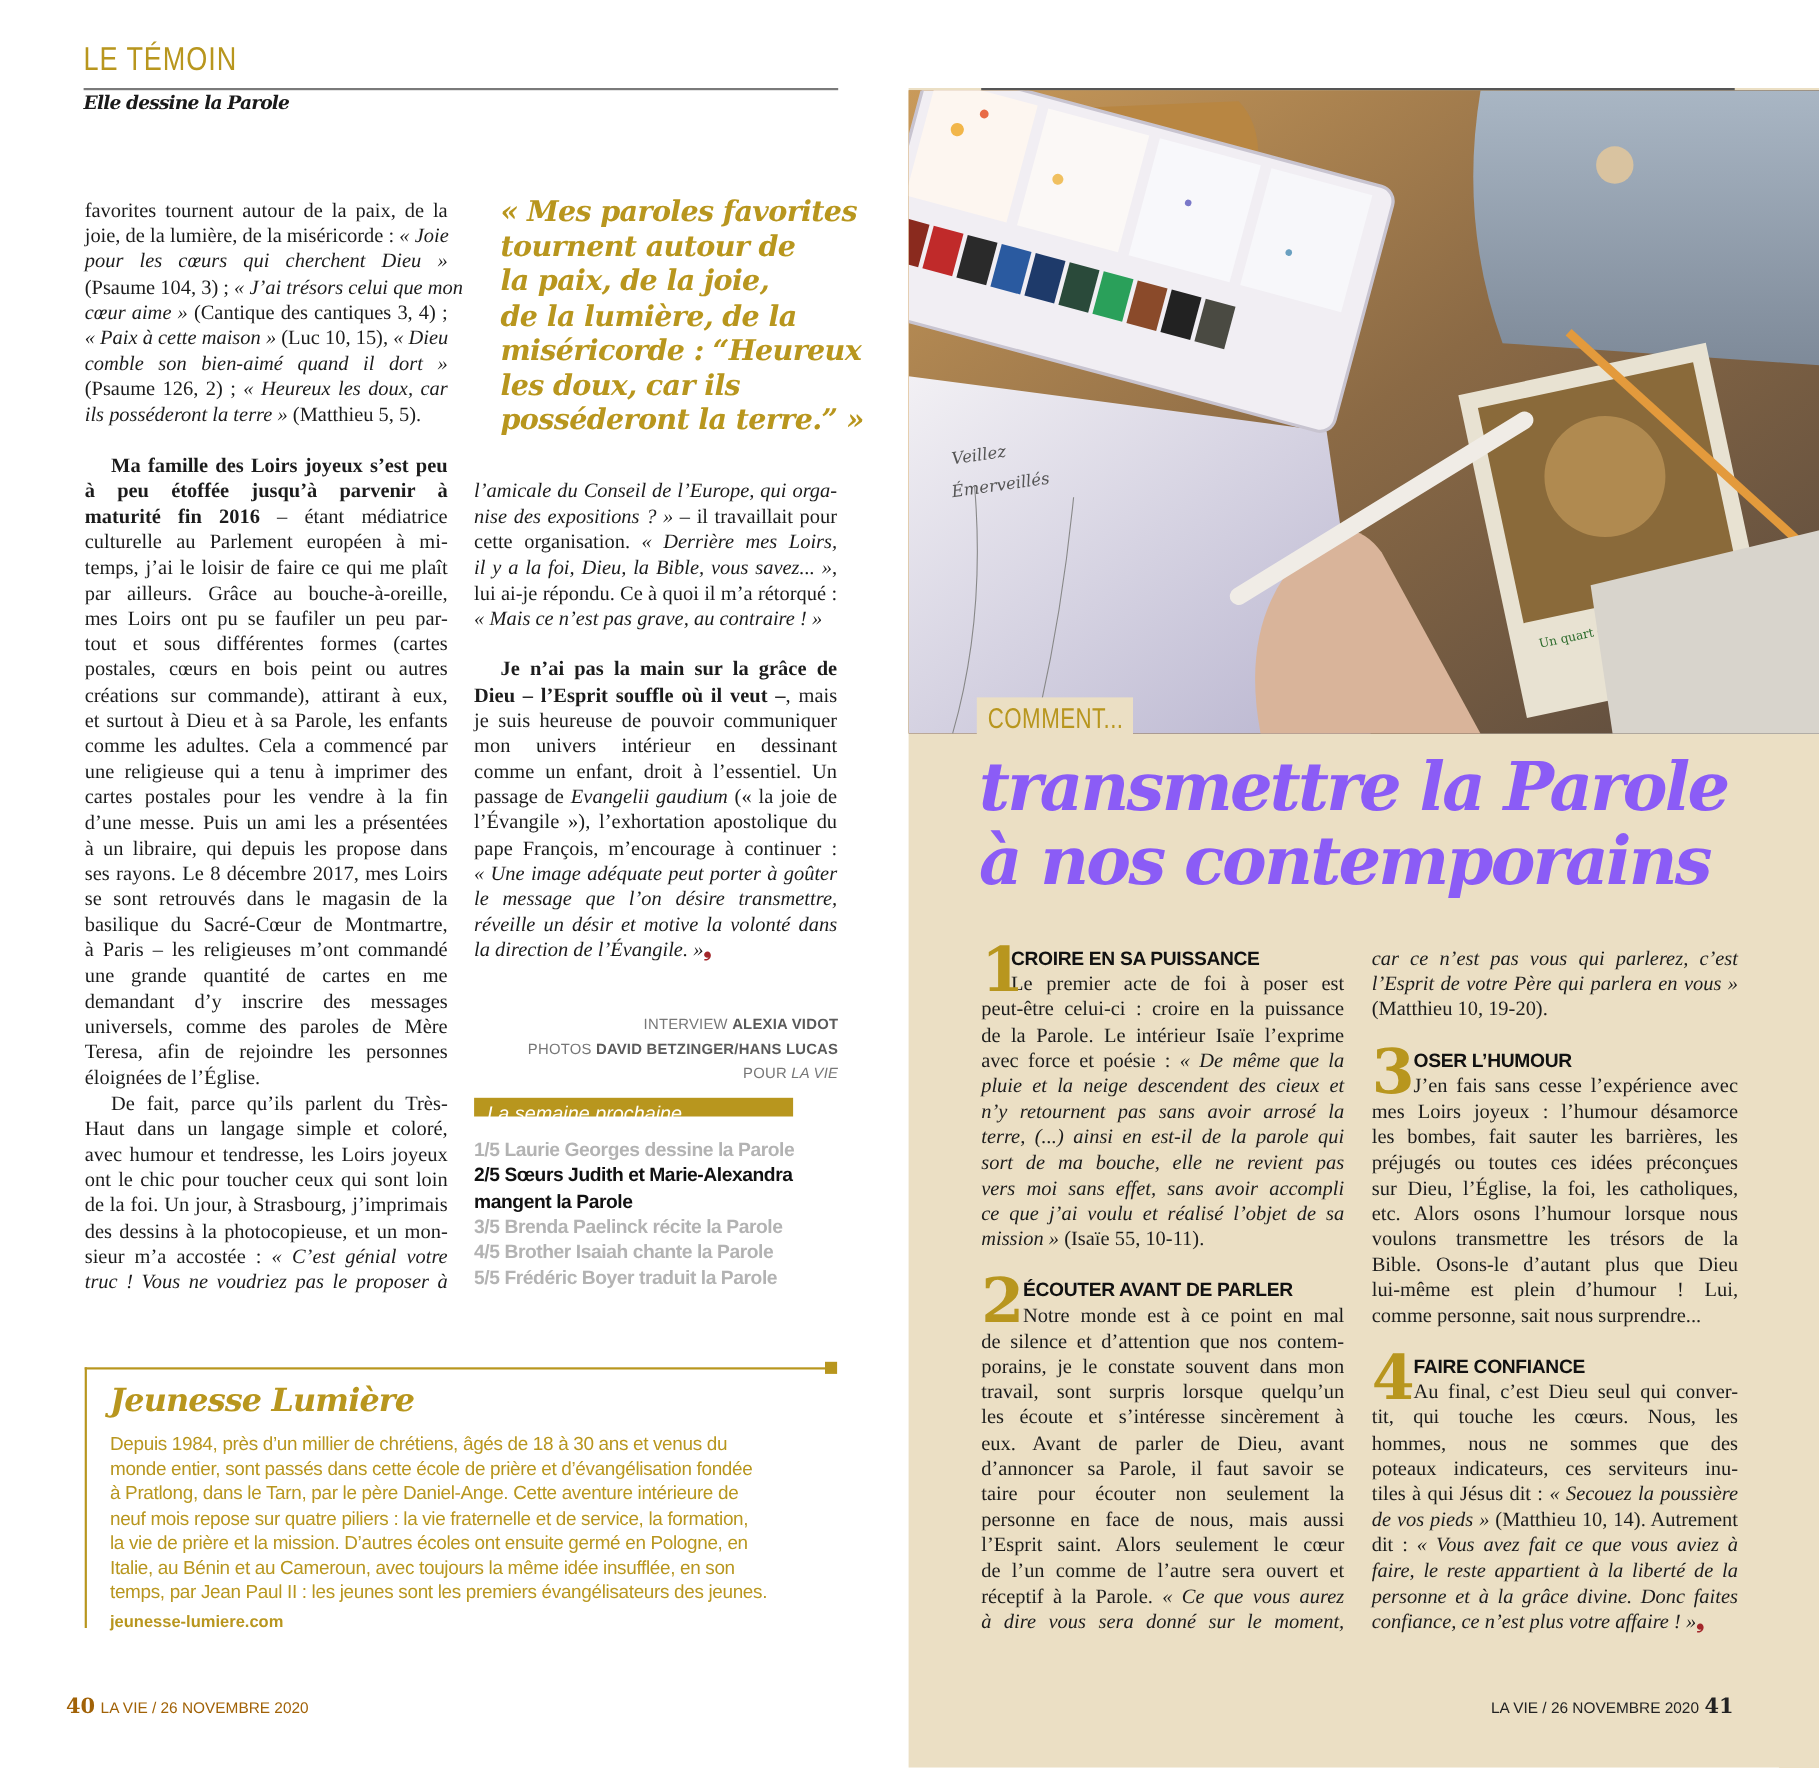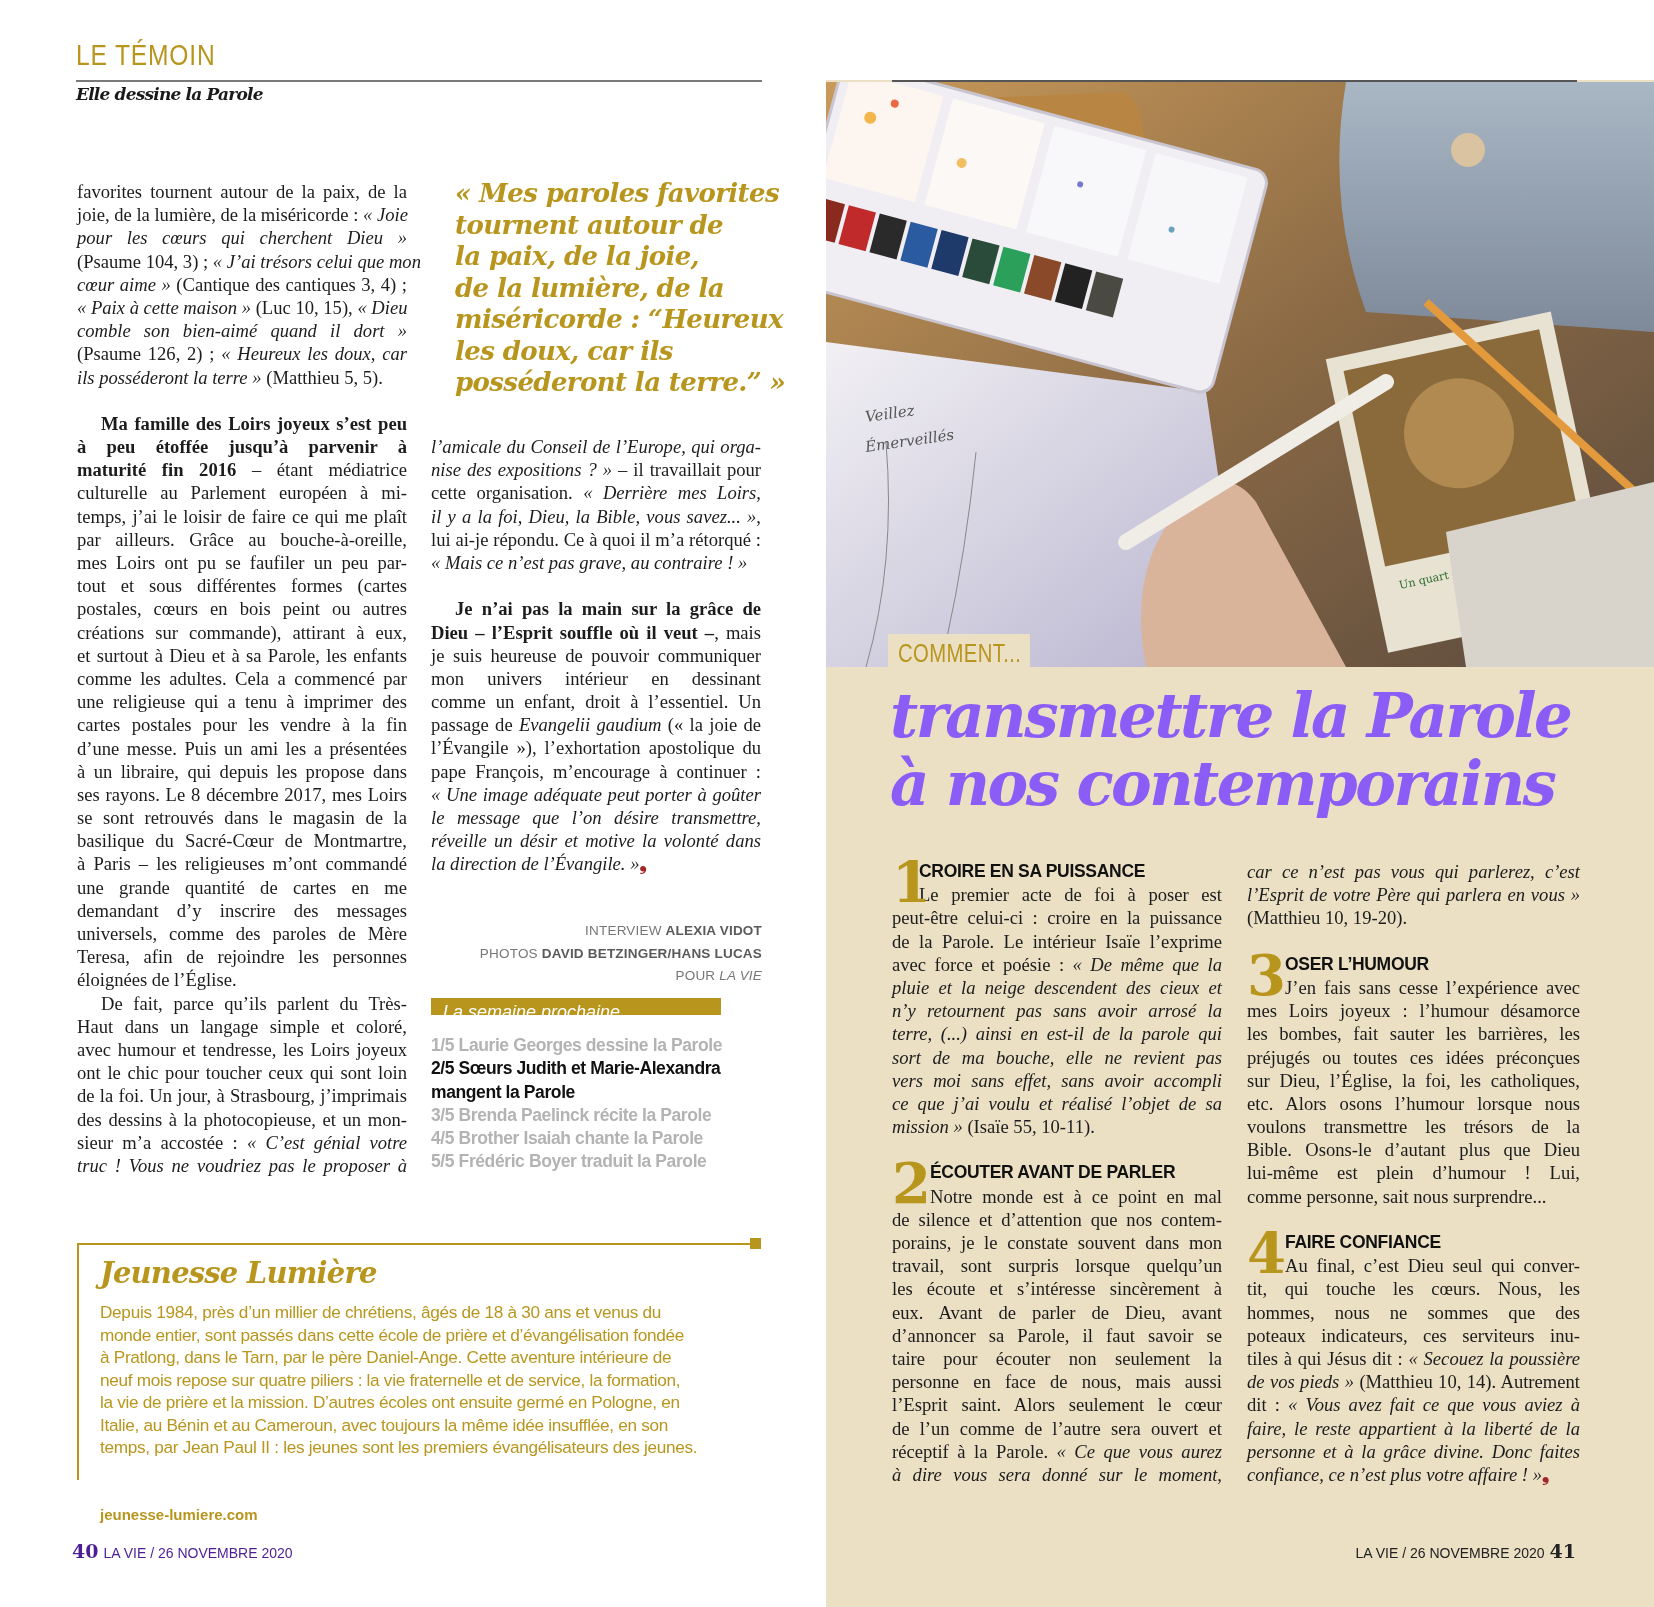--- a/index.html
+++ b/index.html
@@ -38,24 +38,24 @@
   .next-list .item { display: block; color: #b3b3b3; }
   .next-list .item.current { color: #111; }
 
   
   .jl-top { left: 77px; top: 1243px; width: 675px; height: 2px; background: #b8961e; }
   .jl-square { left: 750px; top: 1238px; width: 11px; height: 11px; background: #b8961e; }
   .jl-left { left: 77px; top: 1243px; width: 2px; height: 237px; background: #b8961e; }
   .jl-title { left: 100px; top: 1256px; font-family: "DejaVu Serif", serif; font-style: italic; font-weight: bold; font-size: 29px; color: #b8961e; letter-spacing: -0.8px; }
   .jl-body { left: 100px; top: 1301px; width: 650px; font-family: "Liberation Sans", sans-serif; font-size: 17.2px; line-height: 22.5px; color: #b8961e; letter-spacing: -0.3px; }
   .jl-body span { display: block; white-space: nowrap; }
-  .jl-link { left: 100px; top: 1466px; font-family: "Liberation Sans", sans-serif; font-weight: bold; font-size: 15px; color: #b8961e; margin-top: 40px; }
-
-  
-  .folio-left { left: 72px; top: 1540px; font-family: "Liberation Sans", sans-serif; font-size: 14px; color: #4c1d95; display: flex; align-items: baseline; gap: 5px; }
+  .jl-link { left: 100px; top: 1466px; font-family: "Liberation Sans", sans-serif; font-weight: bold; font-size: 15px; color: #b8961e; }
+
+  
+  .folio-left { left: 60px; top: 1540px; font-family: "Liberation Sans", sans-serif; font-size: 14px; color: #a16207; display: flex; align-items: baseline; gap: 5px; }
   .folio-num { font-family: "DejaVu Serif", serif; font-weight: bold; font-size: 19px; }
 
   
   .right-bg { left: 826px; top: 80px; width: 828px; height: 1527px; background: #ebdfc4; }
   .right-rule { left: 892px; top: 80px; width: 685px; height: 2px; background: #555; }
   .photo { left: 826px; top: 82px; width: 828px; height: 585px; overflow: hidden; background: linear-gradient(135deg, #c08d4b 0%, #d9a560 25%, #8f7450 50%, #7b6a5a 70%, #a8b3bd 100%); }
   .tag-box { left: 888px; top: 634px; width: 142px; height: 36px; background: #ebdfc4; }
   .tag { left: 898px; top: 638px; font-family: "Liberation Sans", sans-serif; font-size: 26px; color: #b8961e; transform: scaleX(0.78); transform-origin: left; letter-spacing: 0.5px; }
   .headline { left: 890px; top: 682px; width: 740px; font-family: "DejaVu Serif", serif; font-style: italic; font-weight: bold; font-size: 61px; line-height: 68px; color: #8b5cf6; letter-spacing: -2.5px; }
   .headline span { display: block; white-space: nowrap; }

